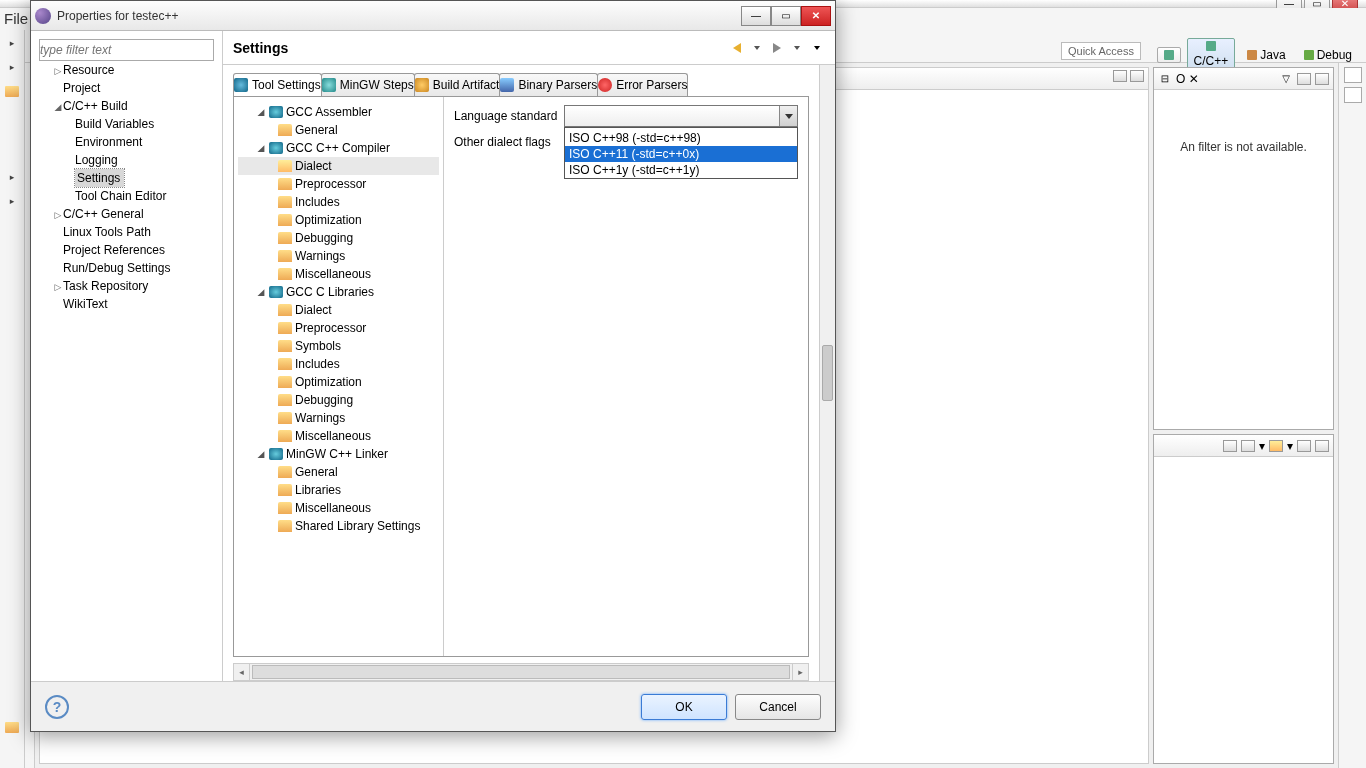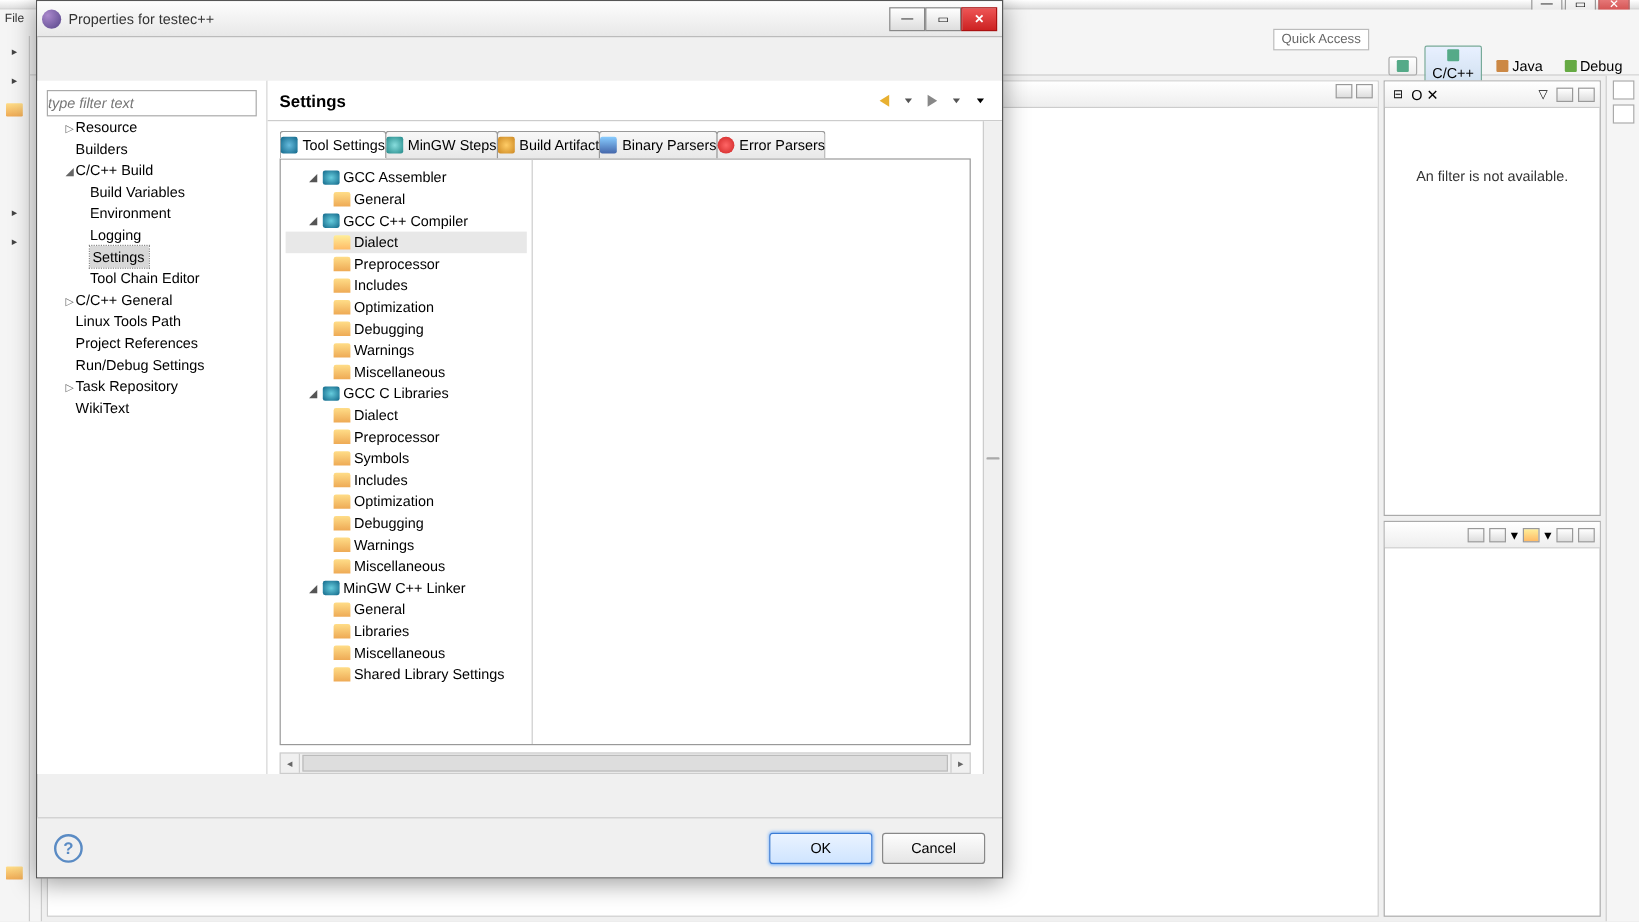--- a/index.html
+++ b/index.html
@@ -2,41 +2,41 @@
 <html><head>
 <meta charset="utf-8">
 <style>
 *{box-sizing:border-box;margin:0;padding:0;font-family:"Segoe UI",Tahoma,sans-serif;font-size:12px;}
 body{background:#e8e8e8;width:1366px;height:768px;position:relative;overflow:hidden;}
 .bg-window{position:absolute;top:0;left:0;right:0;bottom:0;background:#f0f0f0;}
 .bg-titlebar{height:8px;background:linear-gradient(#fff,#e0e0e0);border-bottom:1px solid #ccc;display:flex;justify-content:flex-end;align-items:center;padding-right:8px;gap:2px;}
 .win-btn{width:26px;height:18px;border:1px solid #999;border-radius:2px;display:flex;align-items:center;justify-content:center;font-size:10px;background:linear-gradient(#fdfdfd,#e5e5e5);}
 .win-btn.close-x{background:linear-gradient(#e88,#c44);border-color:#a33;color:#fff;}
 .bg-toolbar{height:55px;background:#f5f5f5;border-bottom:1px solid #ccc;position:relative;}
-.quick-access{position:absolute;right:225px;top:16px;border:1px solid #bbb;background:#fff;padding:2px 6px;color:#666;font-size:11px;}
+.quick-access{position:absolute;right:225px;top:34px;border:1px solid #bbb;background:#fff;padding:2px 6px;color:#666;font-size:11px;}
 .persp{position:absolute;right:8px;top:30px;display:flex;gap:6px;align-items:center;}
 .persp-btn{border:1px solid #aaa;padding:2px 6px;background:linear-gradient(#fff,#eee);border-radius:2px;display:flex;align-items:center;gap:3px;}
 .persp-btn.active{border-color:#7a9;background:linear-gradient(#e8f0ff,#d0e0f0);flex-direction:column;}
 .persp-ico{width:10px;height:10px;background:#5a8;border-radius:1px;}
 .bg-body{position:absolute;top:63px;left:0;right:0;bottom:0;display:flex;}
 .bg-left{width:35px;border-right:1px solid #ccc;background:#f5f5f5;}
 .bg-center{flex:1;background:#fff;border:1px solid #ccc;margin:4px;}
 .bg-right{width:185px;display:flex;flex-direction:column;gap:4px;padding:4px 4px 4px 0;}
 .outline-pane{flex:1;background:#fff;border:1px solid #aaa;position:relative;}
 .outline-hdr{height:22px;border-bottom:1px solid #ccc;display:flex;align-items:center;gap:4px;padding:0 4px;background:linear-gradient(#fff,#eee);}
 .outline-hdr .ic{width:14px;height:12px;display:flex;align-items:center;justify-content:center;font-size:10px;}
 .outline-body{padding:50px 8px;text-align:center;color:#333;}
 .bg-bottomright{height:330px;background:#fff;border:1px solid #aaa;}
 .bg-br-hdr{height:22px;border-bottom:1px solid #ccc;display:flex;justify-content:flex-end;align-items:center;gap:4px;padding:0 4px;background:linear-gradient(#fff,#eee);}
 .tiny-ic{width:14px;height:12px;border:1px solid #999;background:linear-gradient(#fff,#ddd);}
 .far-right{width:28px;background:#f5f5f5;border-left:1px solid #ccc;padding-top:4px;display:flex;flex-direction:column;align-items:center;gap:4px;}
 .far-ic{width:18px;height:16px;border:1px solid #aaa;background:#fff;}
 
 
-.dialog{position:absolute;left:30px;top:0;width:806px;height:732px;background:#f0f0f0;border:1px solid #555;box-shadow:0 4px 20px rgba(0,0,0,.4);display:flex;flex-direction:column;gap:36px;}
+.dialog{position:absolute;left:30px;top:0;width:806px;height:732px;background:#f0f0f0;border:1px solid #555;box-shadow:0 4px 20px rgba(0,0,0,.4);display:flex;flex-direction:column;}
 .dlg-title{height:30px;background:linear-gradient(#fdfdfd,#e8e8e8);border-bottom:1px solid #bbb;display:flex;align-items:center;padding:0 4px;}
 .dlg-title .eclipse-ic{width:16px;height:16px;border-radius:50%;background:radial-gradient(circle at 30% 30%,#a8c,#548);margin-right:6px;}
 .dlg-title span{flex:1;color:#333;}
 .dlg-winbtns{display:flex;gap:0;}
 .dlg-winbtns .wb{width:30px;height:20px;display:flex;align-items:center;justify-content:center;border:1px solid #888;font-size:10px;background:linear-gradient(#fff,#ddd);}
 .dlg-winbtns .wb.close{background:linear-gradient(#e55,#c22);border-color:#a11;color:#fff;font-weight:bold;}
 .dlg-body{flex:1;display:flex;overflow:hidden;}
 .dlg-left{width:192px;border-right:1px solid #ccc;padding:8px;background:#fff;display:flex;flex-direction:column;}
 .filter{width:100%;border:1px solid #aaa;padding:3px 0;color:#888;font-style:italic;margin-bottom:0;}
 .nav-tree{flex:1;overflow:auto;}
@@ -100,21 +100,21 @@
 </head>
 <body>
 
 <div class="bg-window">
   <div class="bg-titlebar">
     <div class="win-btn">—</div>
     <div class="win-btn">▭</div>
     <div class="win-btn close-x">✕</div>
   </div>
   <div class="bg-toolbar">
-    <div style="position:absolute;left:4px;top:2px;font-size:10px;color:#333;">File</div>
+    <div style="position:absolute;left:4px;top:2px;font-size:15px;color:#333;">File</div>
     <div class="quick-access">Quick Access</div>
     <div class="persp">
       <div class="persp-btn">
           <span class="persp-ico"></span>
         </div>
       <div class="persp-btn active">
           <span class="persp-ico"></span>
           <span>C/C++</span>
         </div>
       <div class="persp-btn" style="border:none;background:none;">
@@ -188,21 +188,21 @@
       <div class="wb">—</div>
       <div class="wb">▭</div>
       <div class="wb close">✕</div>
     </div>
   </div>
   <div class="dlg-body">
     <div class="dlg-left">
       <input class="filter" placeholder="type filter text" style="">
       <div class="nav-tree">
         <div class="nav-item d1"><span class="exp">▷</span><span>Resource</span></div>
-        <div class="nav-item d1"><span class="exp"></span><span>Builders</span></div>
+        <div class="nav-item d1"><span class="exp"></span><span>Project</span></div>
         <div class="nav-item d1"><span class="exp">◢</span><span>C/C++ Build</span></div>
         <div class="nav-item d2">Build Variables</div>
         <div class="nav-item d2">Environment</div>
         <div class="nav-item d2">Logging</div>
         <div class="nav-item sel">Settings</div>
         <div class="nav-item d2">Tool Chain Editor</div>
         <div class="nav-item d1"><span class="exp">▷</span><span>C/C++ General</span></div>
         <div class="nav-item d1"><span class="exp"></span><span>Linux Tools Path</span></div>
         <div class="nav-item d1"><span class="exp"></span><span>Project References</span></div>
         <div class="nav-item d1"><span class="exp"></span><span>Run/Debug Settings</span></div>
@@ -351,20 +351,37 @@
                 </div>
               <div class="tt-item d2">
                   <span class="ico-f"></span>
                   <span>Miscellaneous</span>
                 </div>
               <div class="tt-item d2">
                   <span class="ico-f"></span>
                   <span>Shared Library Settings</span>
                 </div>
             </div>
+            <div class="form-area">
+              <div class="form-row">
+                <label>Language standard</label>
+                <div class="combo">
+                  <div class="dd-btn"></div>
+                </div>
+              </div>
+              <div class="form-row">
+                <label>Other dialect flags</label>
+              </div>
+              <div class="dropdown">
+                <div class="dd-item"> </div>
+                <div class="dd-item">ISO C++98 (-std=c++98)</div>
+                <div class="dd-item hl">ISO C++11 (-std=c++0x)</div>
+                <div class="dd-item">ISO C++1y (-std=c++1y)</div>
+              </div>
+            </div>
           </div>
           <div class="hscroll">
             <div class="ab l">◂</div>
             <div class="thumb"></div>
             <div class="ab r">▸</div>
           </div>
         </div>
         <div class="vscroll">
           <div class="vthumb"></div>
         </div>

